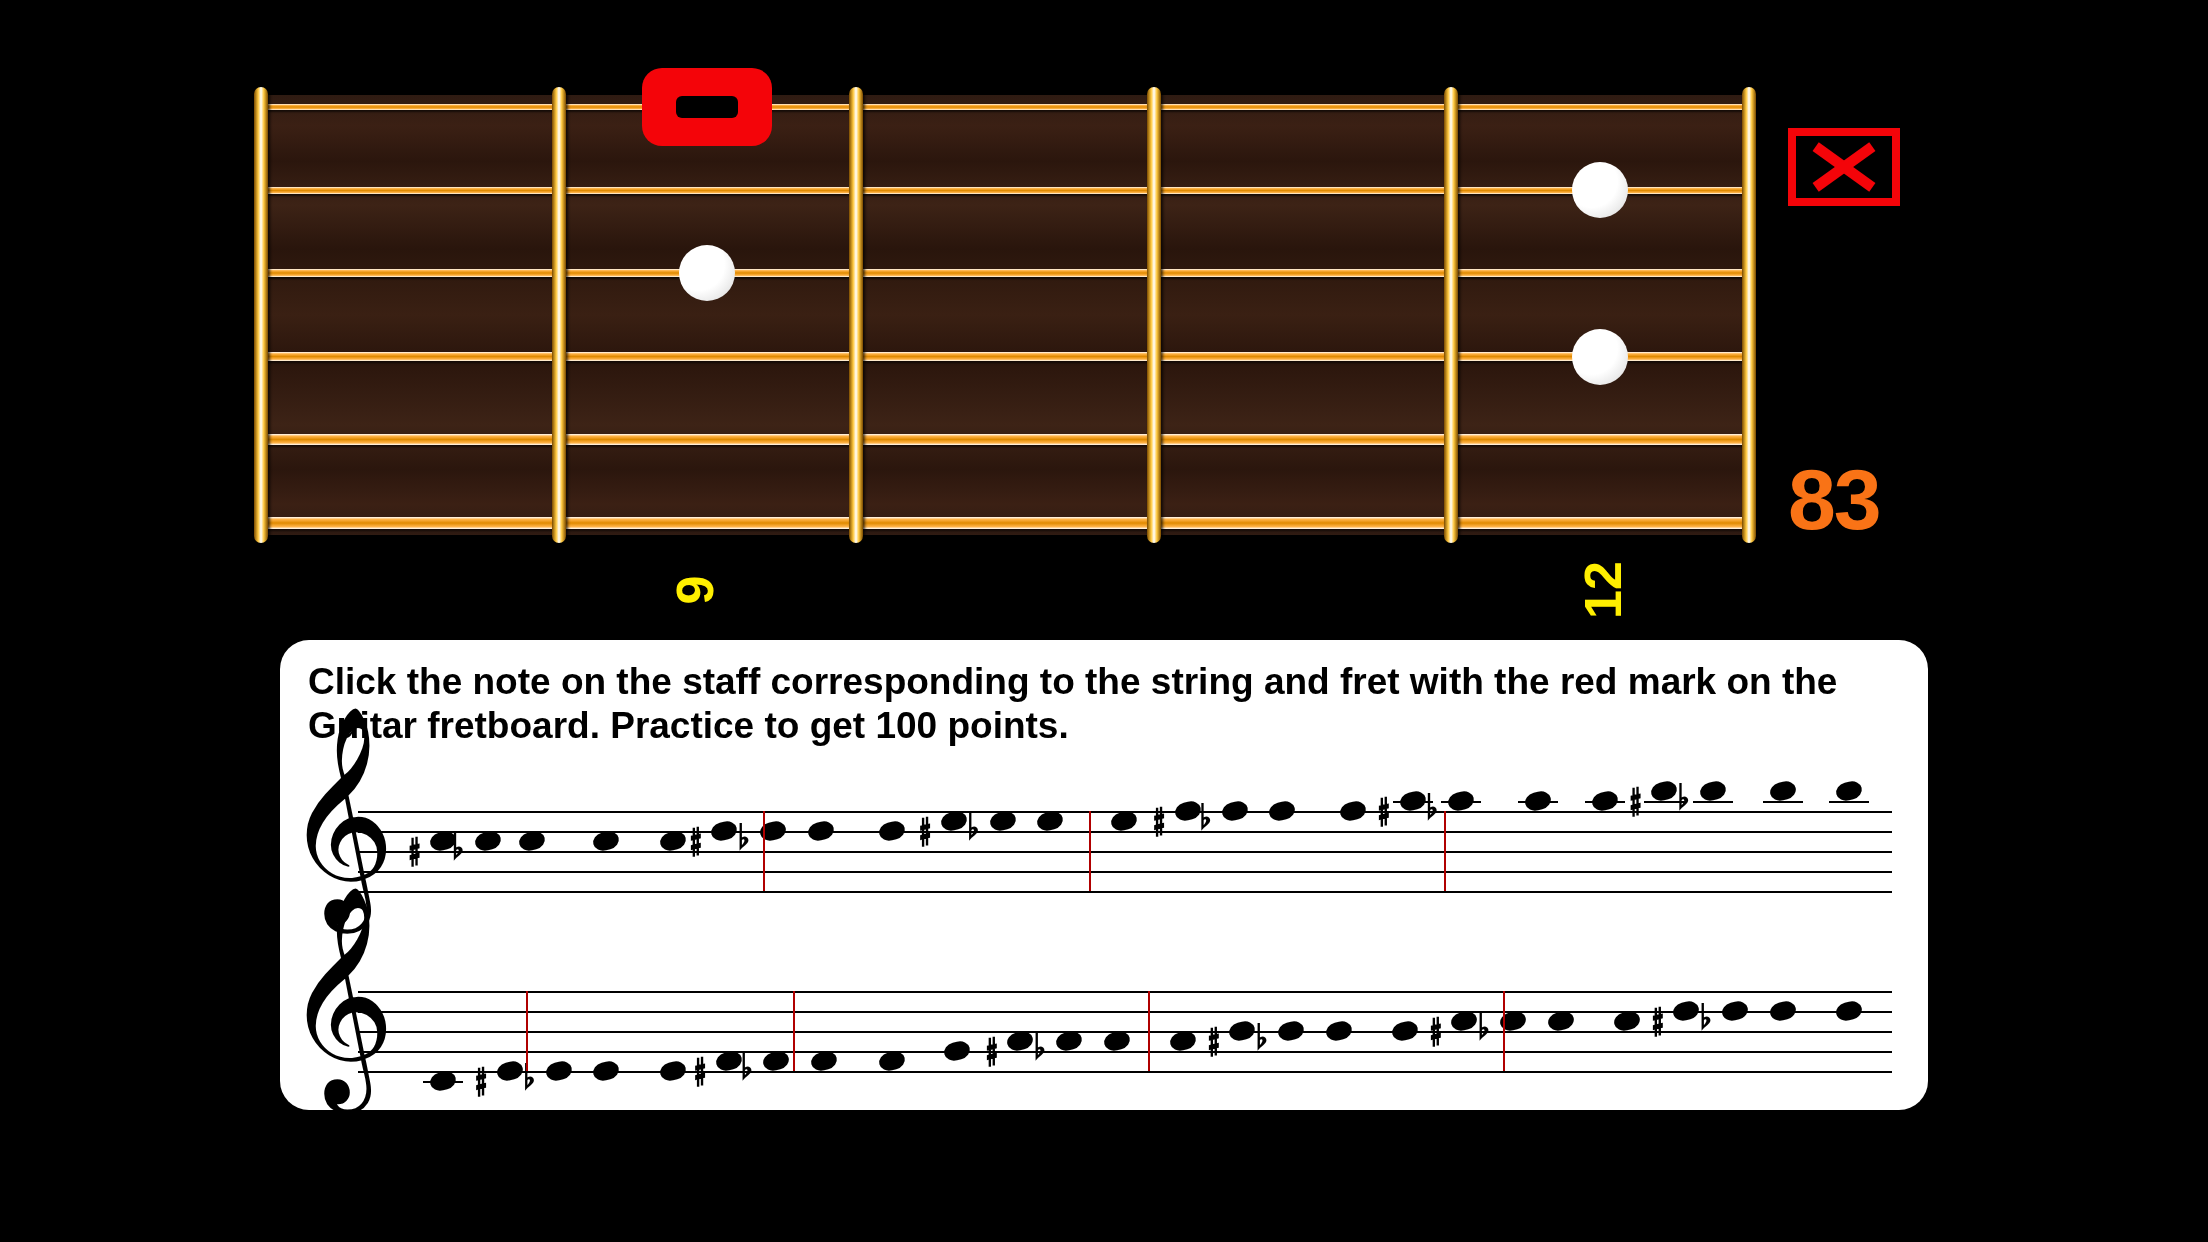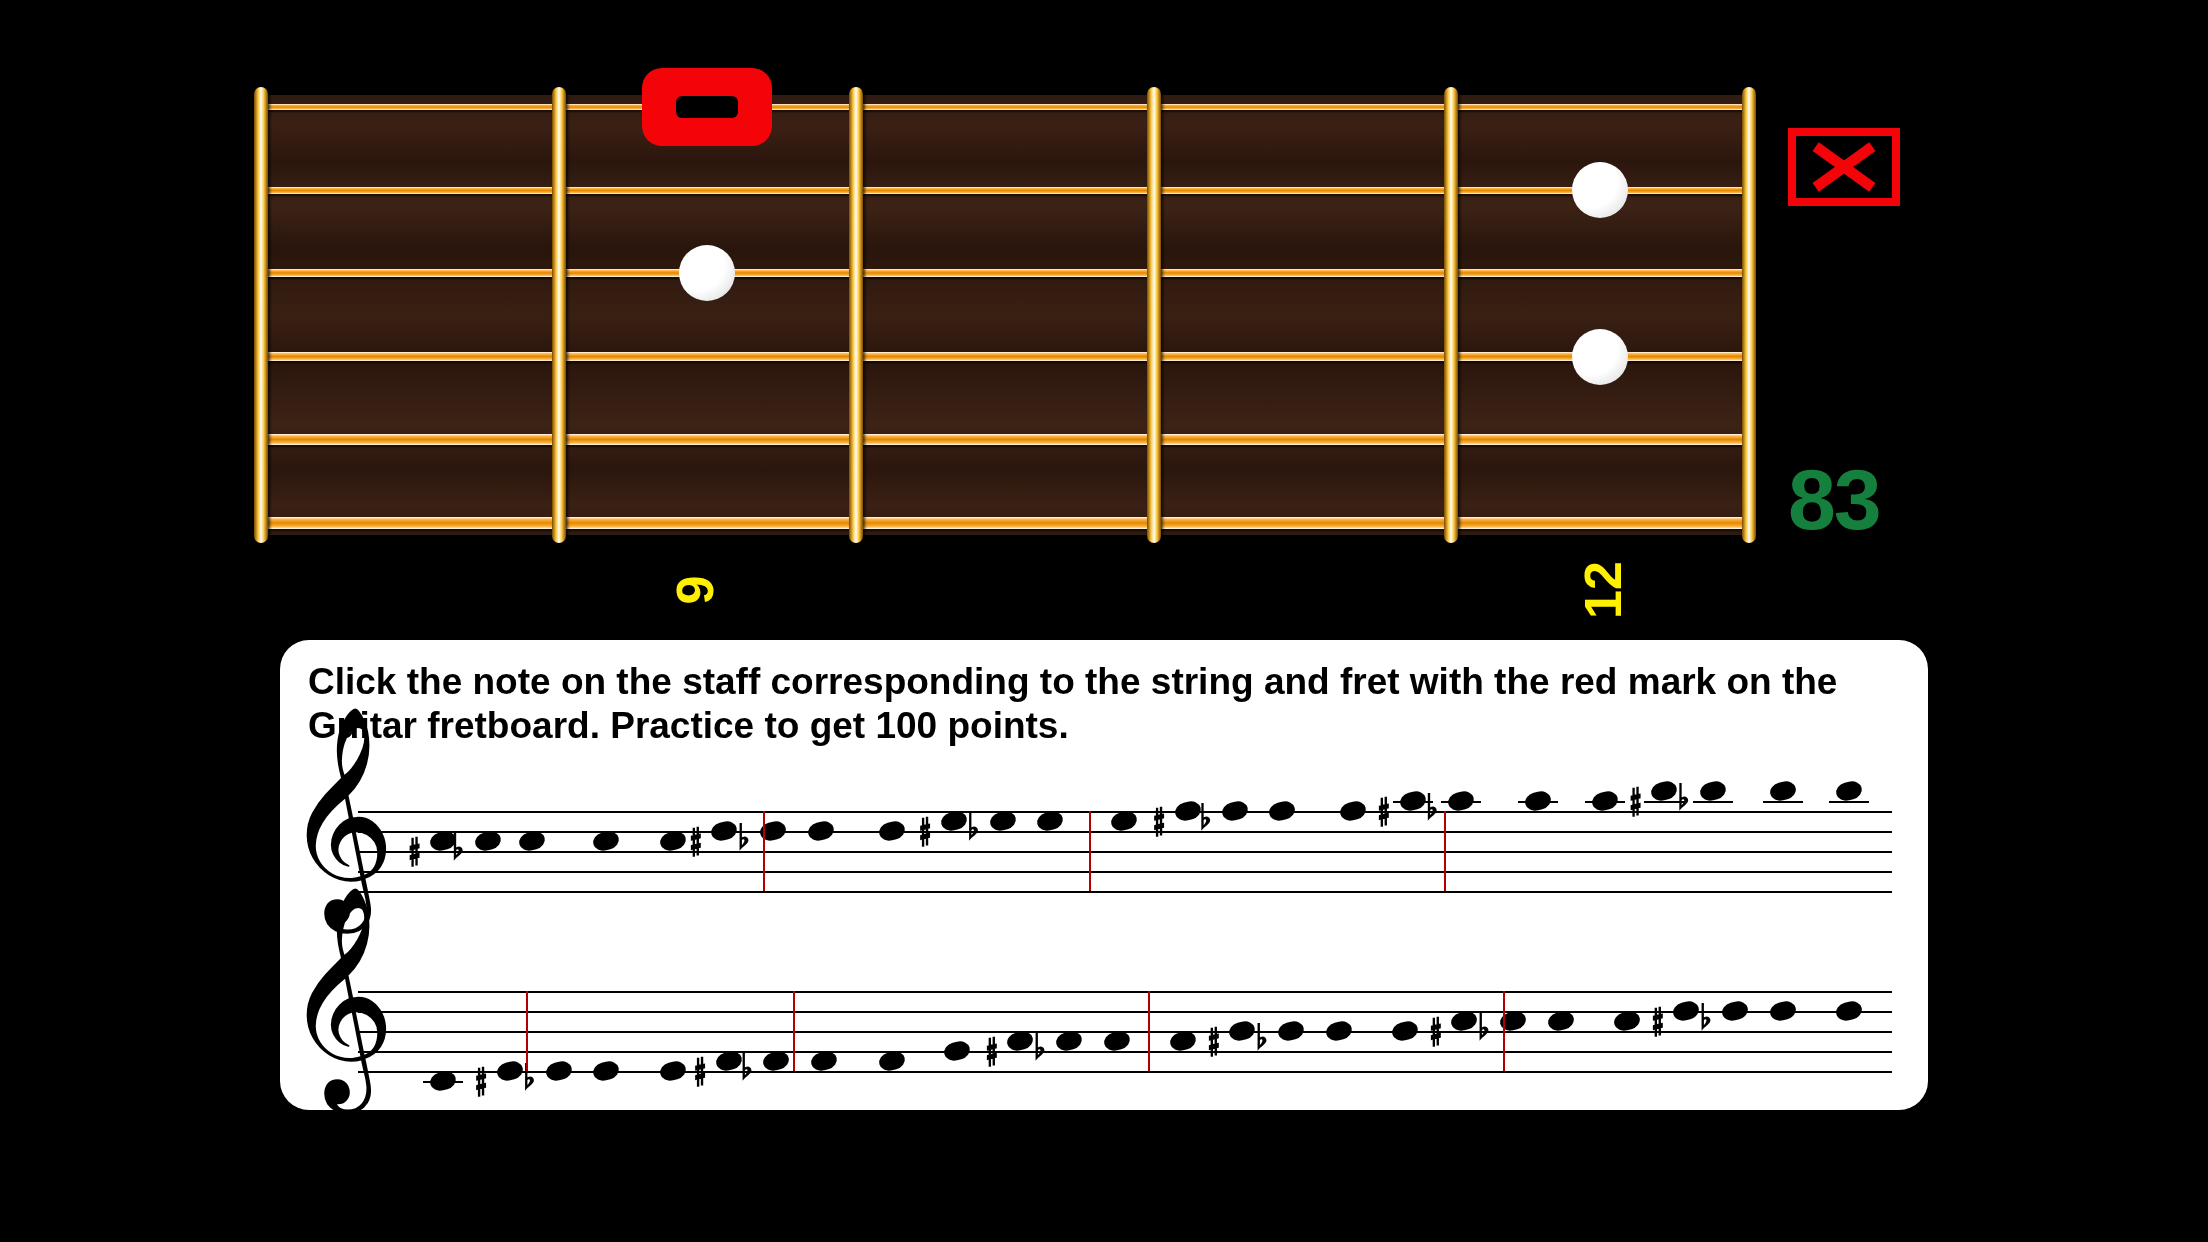--- a/index.html
+++ b/index.html
@@ -12,21 +12,21 @@
   .fret{position:absolute;top:-8px;bottom:-8px;width:14px;border-radius:7px;
     background:linear-gradient(90deg,#7a4a00,#ffc83d 30%,#fff 50%,#ffc83d 70%,#7a4a00);box-shadow:2px 0 3px rgba(0,0,0,.7)}
   .dot{position:absolute;width:56px;height:56px;border-radius:50%;
     background:radial-gradient(circle at 35% 35%,#fff 0%,#fff 50%,#eee 70%,#d3d3d3 100%)}
   .marker{position:absolute;width:130px;height:78px;background:#f40409;border-radius:20px}
   .marker::after{content:"";position:absolute;left:34px;top:28px;width:62px;height:22px;background:#000;border-radius:6px}
 
   .fret-num{position:absolute;color:#ffef00;font-weight:900;font-size:52px;transform:rotate(-90deg);transform-origin:center}
   .close-btn{position:absolute;width:112px;height:78px;border:8px solid #f40409;box-sizing:border-box}
   .close-btn svg{width:100%;height:100%}
-  .score{position:absolute;color:#15803d;font-weight:900;font-size:86px;letter-spacing:-2px}
+  .score{position:absolute;color:#f97316;font-weight:900;font-size:86px;letter-spacing:-2px}
 
   
   .panel{position:absolute;left:280px;top:640px;width:1648px;height:470px;background:#fff;border-radius:29px;box-sizing:border-box;padding:20px 28px}
   .instruction{font-weight:800;font-size:37px;line-height:1.18;color:#000}
 
   .staff-wrap{position:relative;margin-top:24px}
   .staff{position:relative;height:170px}
   .staff-lines{position:absolute;left:50px;right:8px;top:40px;height:80px}
   .staff-lines div{position:absolute;left:0;right:0;height:2px;background:#000}
   .clef{position:absolute;left:-8px;top:-18px;font-size:130px;line-height:1;font-family:"Segoe UI Symbol","Noto Music",serif;color:#000}

